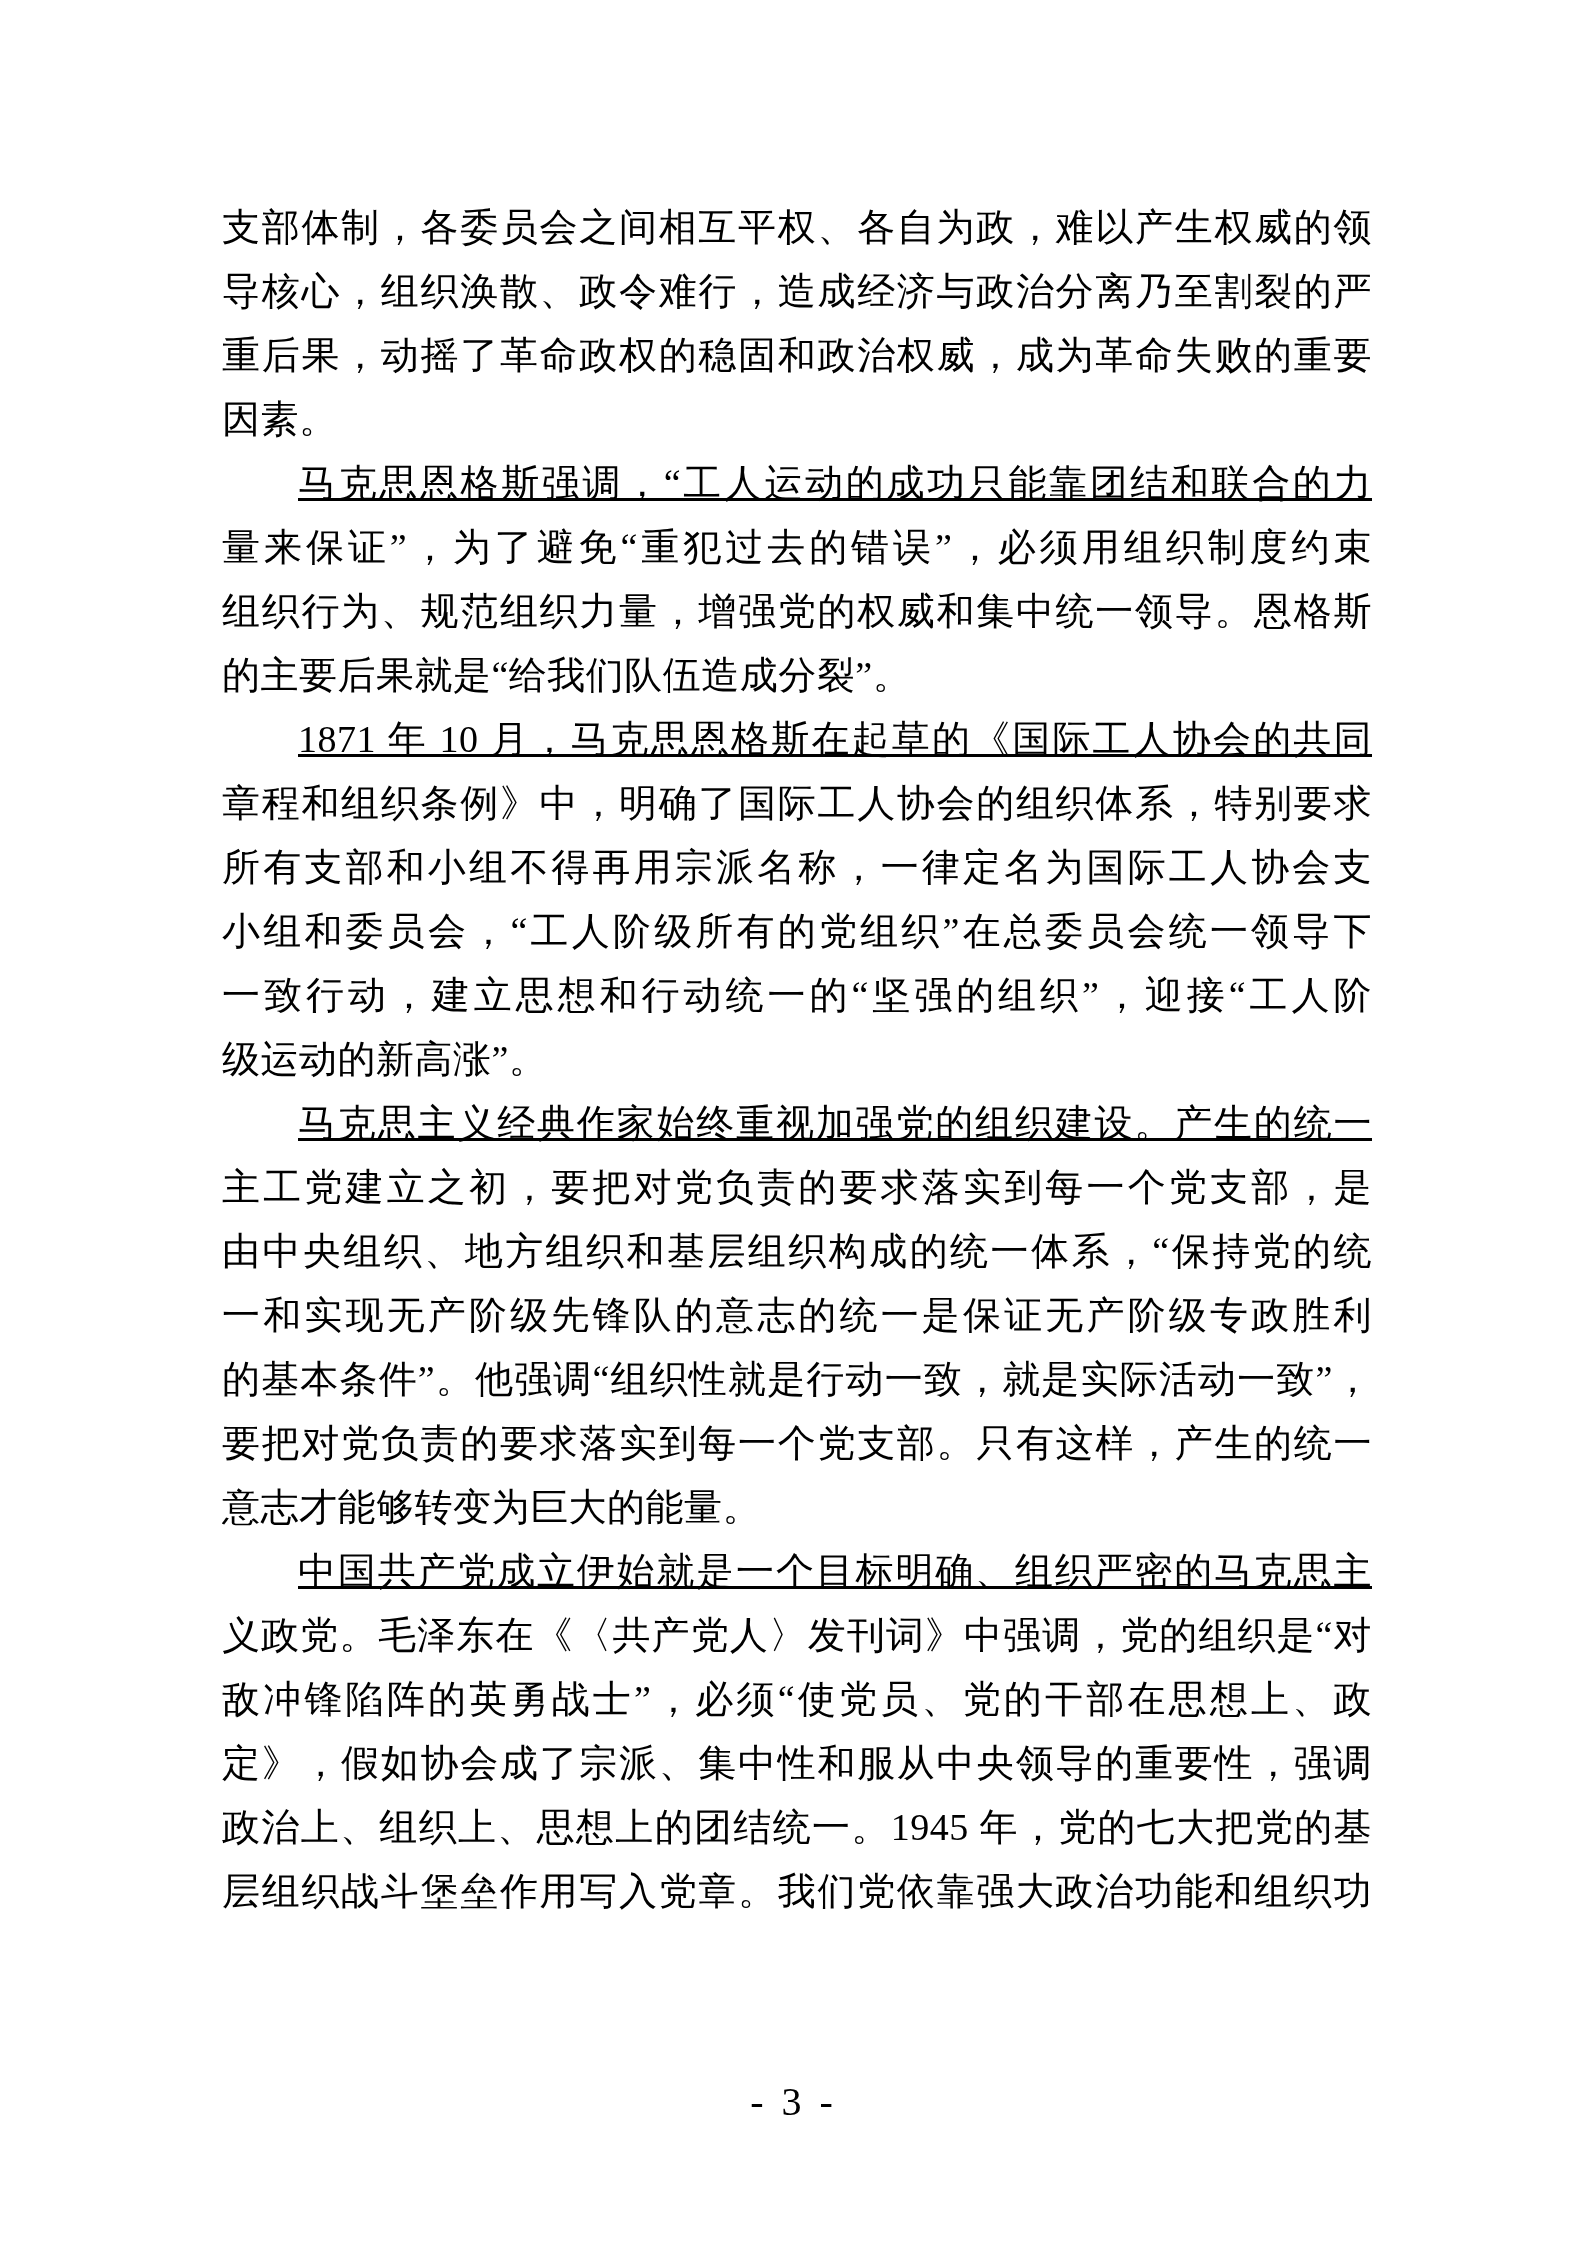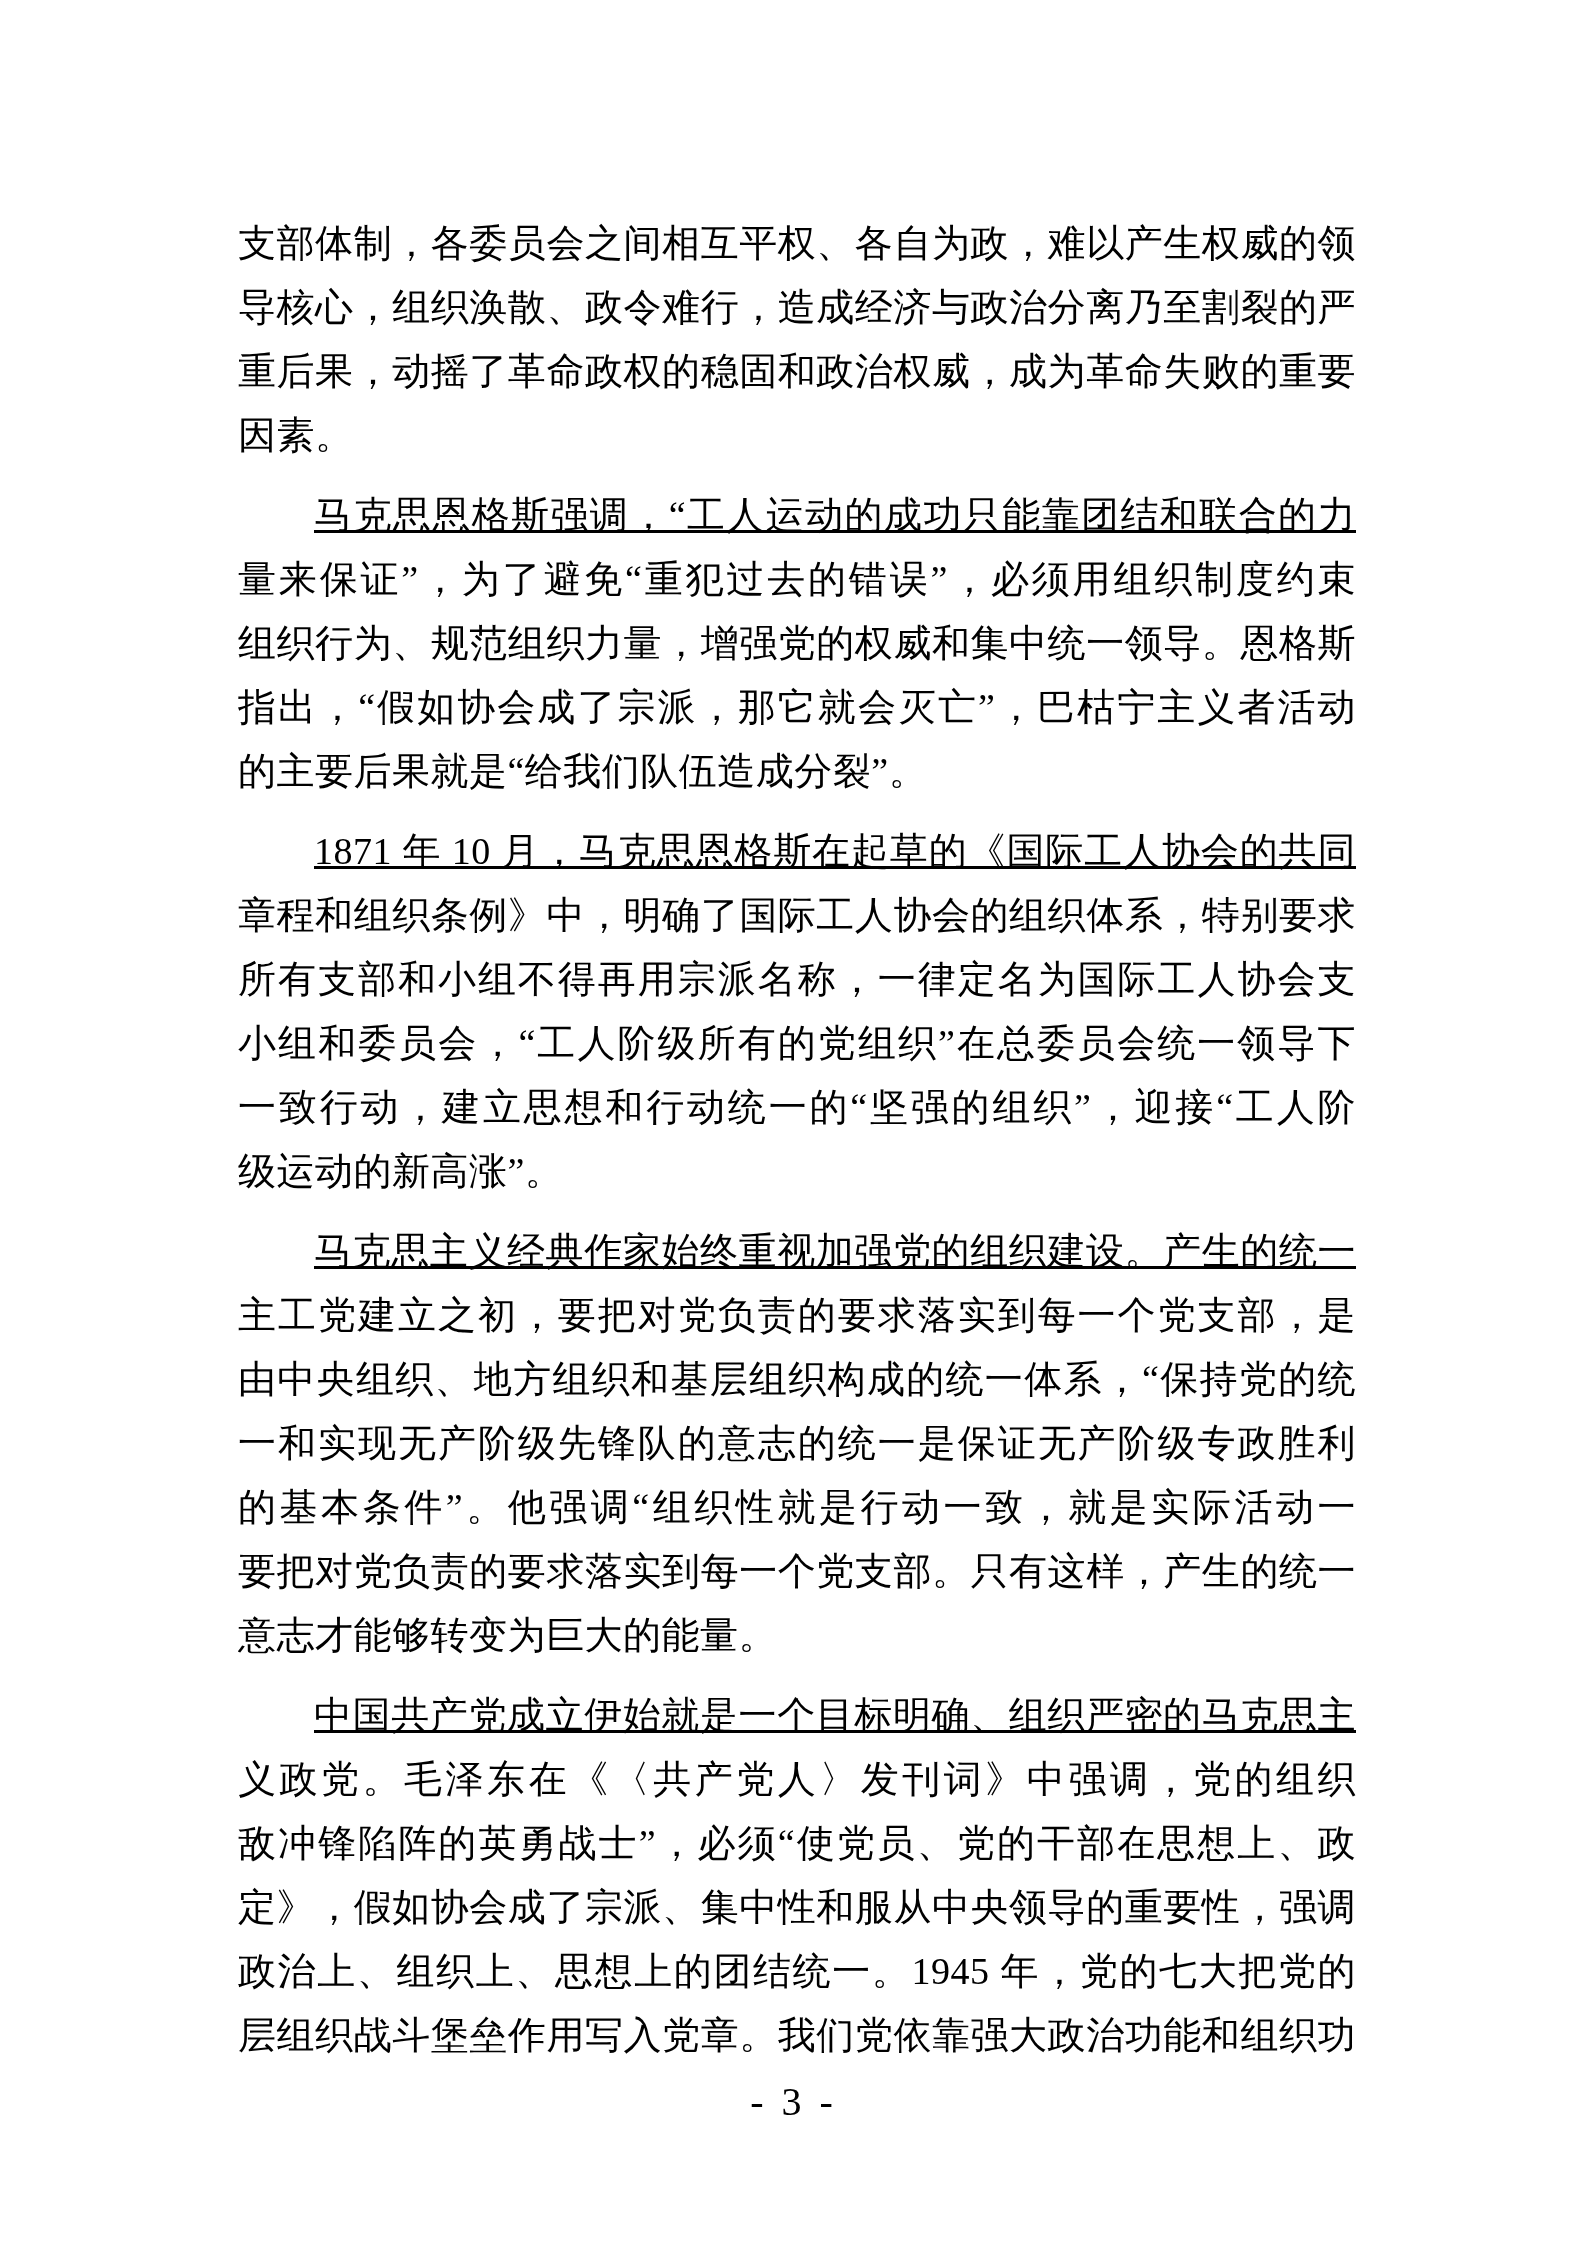--- a/index.html
+++ b/index.html
@@ -16,21 +16,21 @@
     overflow: hidden;
     font-family: "Liberation Serif", "DejaVu Serif", serif;
     color: #000000;
   }
   .textblock {
     position: absolute;
     left: 222px;
     top: 195px;
     width: 1150px;
   }
-  .para { margin: 16px; padding: 0; }
+  .para { margin: 0; padding: 0; }
   .line {
     font-size: 38px;
     line-height: 64px;
     height: 64px;
     text-align: justify;
     text-align-last: justify;
     text-justify: inter-character;
     letter-spacing: 0.5px;
     white-space: normal;
     overflow: hidden;
@@ -56,21 +56,20 @@
       <div class="para">
         <div class="line">支部体制，各委员会之间相互平权、各自为政，难以产生权威的领</div>
         <div class="line">导核心，组织涣散、政令难行，造成经济与政治分离乃至割裂的严</div>
         <div class="line">重后果，动摇了革命政权的稳固和政治权威，成为革命失败的重要</div>
         <div class="line end">因素。</div>
       </div>
       <div class="para">
         <div class="line indent">马克思恩格斯强调，“工人运动的成功只能靠团结和联合的力</div>
         <div class="line">量来保证”，为了避免“重犯过去的错误”，必须用组织制度约束</div>
         <div class="line">组织行为、规范组织力量，增强党的权威和集中统一领导。恩格斯</div>
-        <div class="line">指出，“假如协会成了宗派，那它就会灭亡”，巴枯宁主义者活动</div>
         <div class="line end">的主要后果就是“给我们队伍造成分裂”。</div>
       </div>
       <div class="para">
         <div class="line indent">1871 年 10 月，马克思恩格斯在起草的《国际工人协会的共同</div>
         <div class="line">章程和组织条例》中，明确了国际工人协会的组织体系，特别要求</div>
         <div class="line">所有支部和小组不得再用宗派名称，一律定名为国际工人协会支部、</div>
         <div class="line">小组和委员会，“工人阶级所有的党组织”在总委员会统一领导下</div>
         <div class="line">一致行动，建立思想和行动统一的“坚强的组织”，迎接“工人阶</div>
         <div class="line end">级运动的新高涨”。</div>
       </div>

